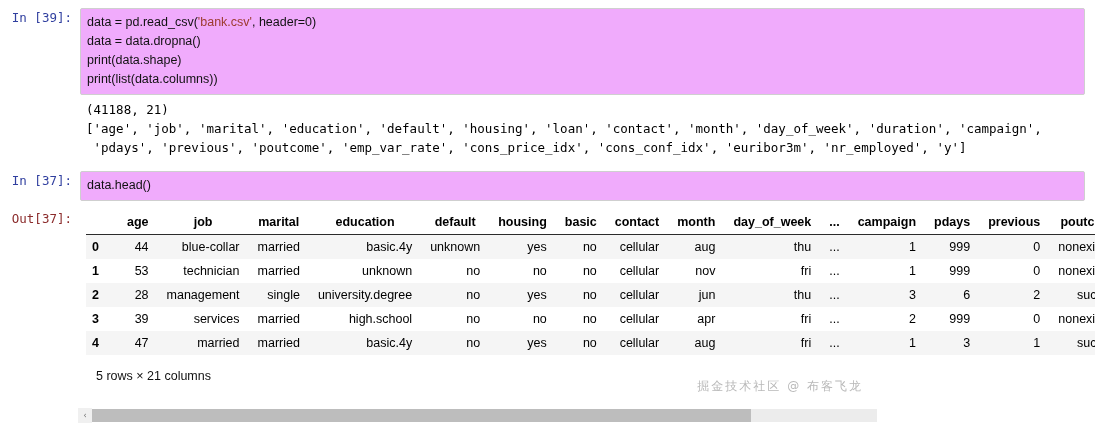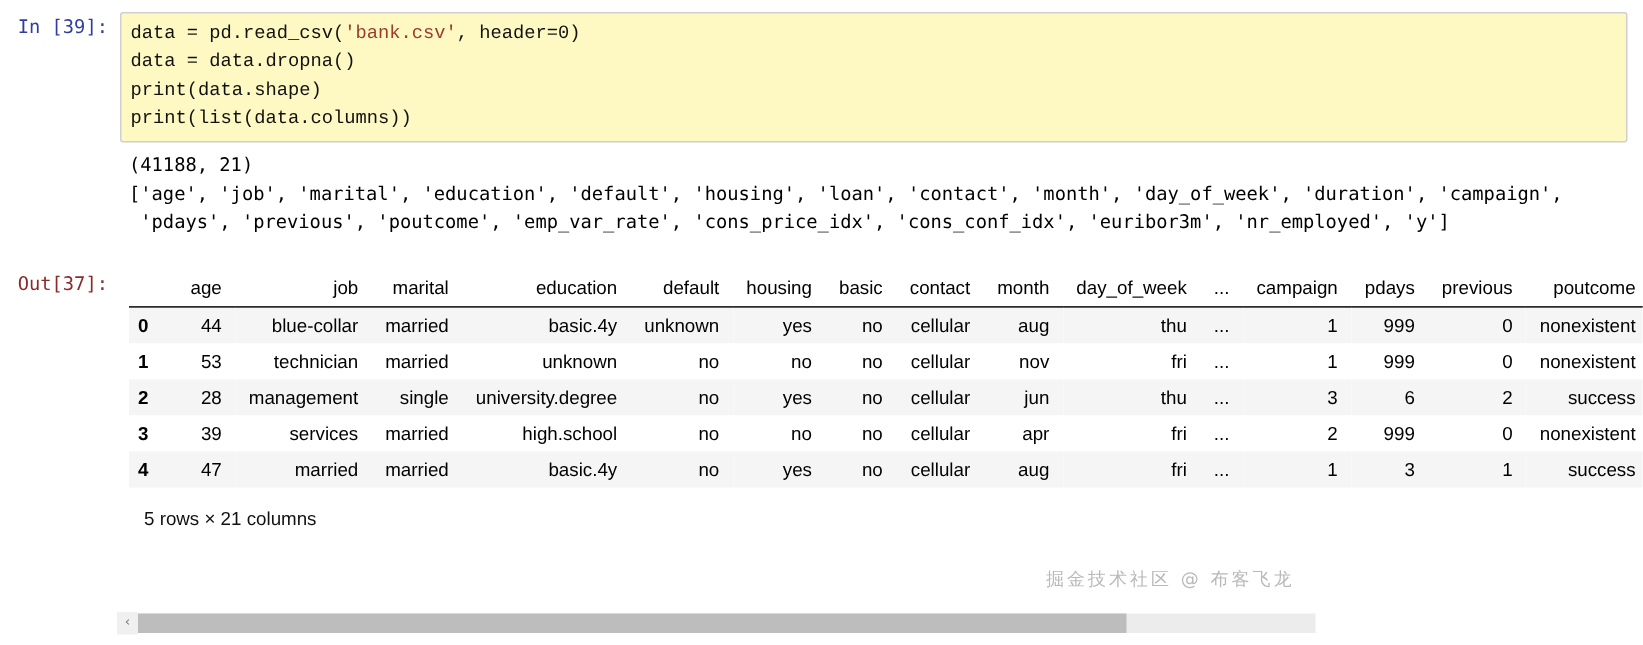--- a/index.html
+++ b/index.html
@@ -36,26 +36,26 @@
     line-height: 19px;
     white-space: pre;
     letter-spacing: 0px;
   }
   .prompt-in   { color: #303f9f; }
   .prompt-out  { color: #8b2b2b; }
 
   
   .input-box {
     flex: 1;
-    background: #fef9c3;
+    background: #f0abfc;
     border: 1px solid #cfcfcf;
     border-radius: 2px;
     padding: 4px 6px 5px 6px;
     box-sizing: border-box;
-    font-family: Liberation Mono, monospace;
+    font-family: Liberation Sans, sans-serif;
     font-size: 12.5px;
     line-height: 19px;
     color: #111111;
     white-space: pre;
     margin-right: 10px;
   }
   .tok-str { color: #9c3b2e; }
 
   
   .stream {
@@ -79,22 +79,21 @@
   }
   table.df {
     border-collapse: collapse;
     border-spacing: 0;
     font-family: "Liberation Sans", sans-serif;
     font-size: 12.5px;
     margin-top: 3px;
     table-layout: auto;
   }
   table.df thead th {
-    font-weight: normal;
-    text-align: right;
+    font-weight: bold;
     padding: 3px 9px 5px 9px;
     border-bottom: 1.5px solid #2b2b2b;
     white-space: nowrap;
     vertical-align: bottom;
     color: #000;
   }
   table.df thead th.idxhead {
     border-bottom: 1.5px solid #2b2b2b;
     min-width: 14px;
   }
@@ -191,20 +190,24 @@
 
   <div class="cell">
     <div class="prompt"></div>
     <div class="stream">(41188, 21)
 ['age', 'job', 'marital', 'education', 'default', 'housing', 'loan', 'contact', 'month', 'day_of_week', 'duration', 'campaign',
  'pdays', 'previous', 'poutcome', 'emp_var_rate', 'cons_price_idx', 'cons_conf_idx', 'euribor3m', 'nr_employed', 'y']</div>
   </div>
 
   <div class="spacer-md"></div>
 
+  <div class="cell">
+    <div class="prompt prompt-in">In [37]:</div>
+    <div class="input-box"><span>data.head()</span></div>
+  </div>
 
   <div class="spacer-sm"></div>
 
   <div class="cell">
     <div class="prompt prompt-out">Out[37]:</div>
 
     <div class="out-area">
       <table class="df">
         <thead>
           <tr>

